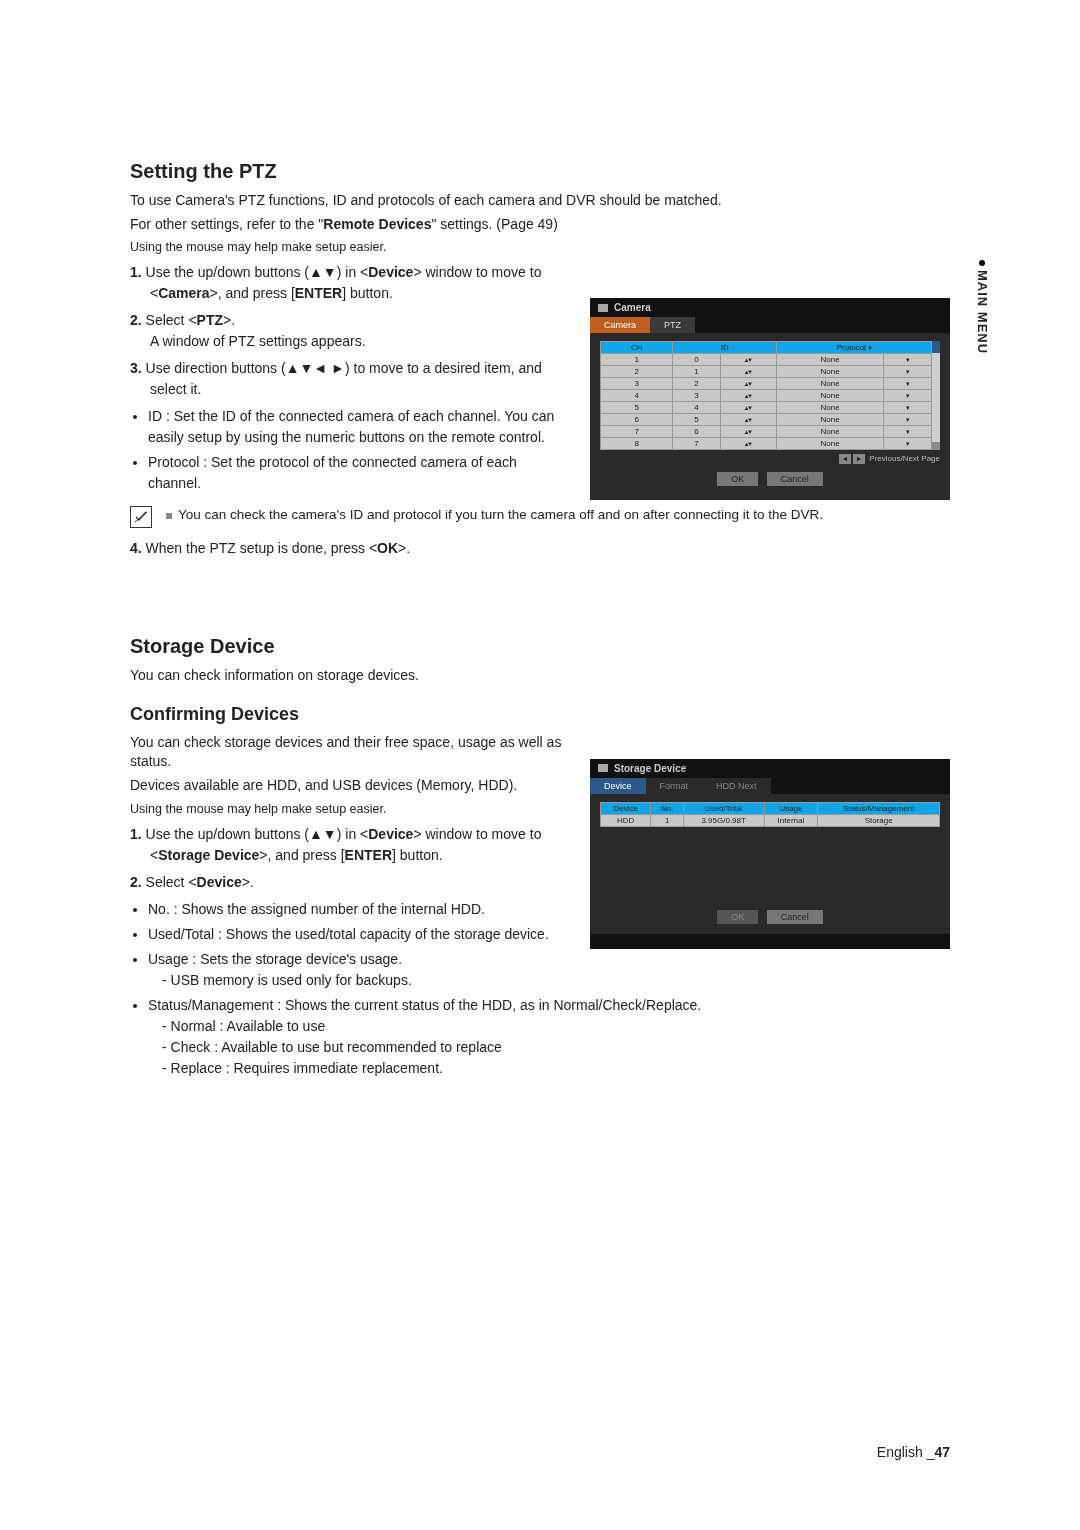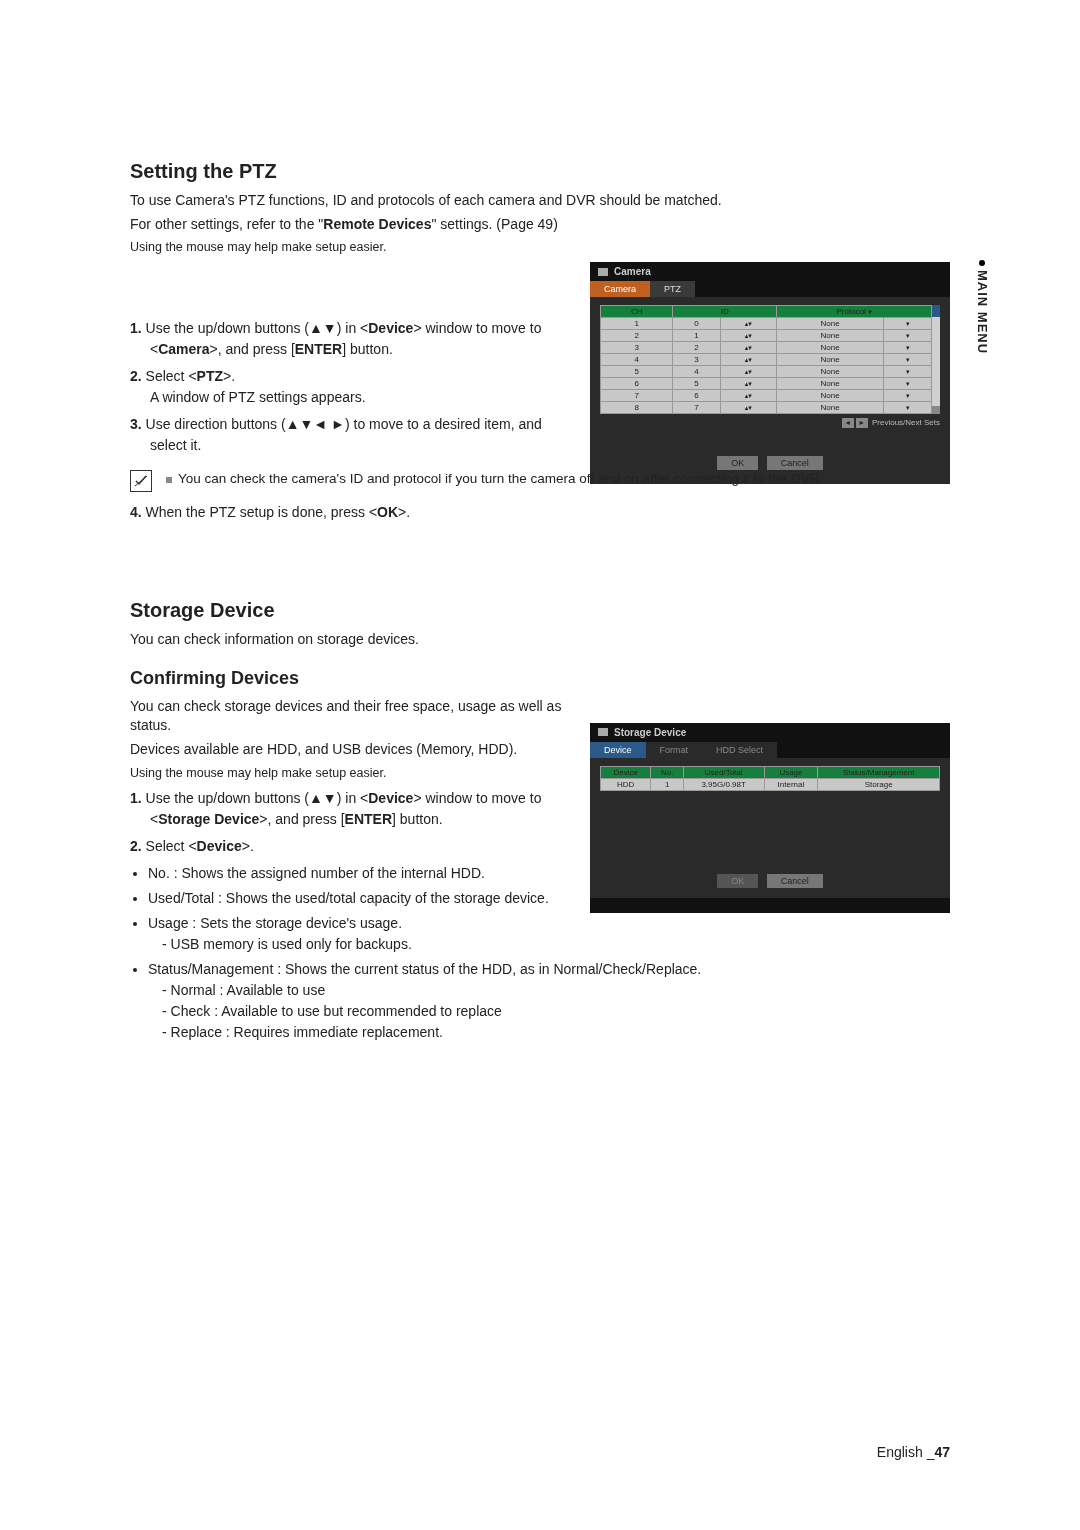--- a/index.html
+++ b/index.html
@@ -33,26 +33,26 @@
   .dvr .titlebar .ticon { display:inline-block; width:10px; height:8px; background:#aaa; }
   .dvr .tabs { display: flex; }
   .dvr .tab { padding: 3px 14px; background: #2a2a2a; color: #ccc; font-size: 9px; }
   .dvr .tab.inactive { color: #888; }
   .dvr .tab.active-orange { background: #c06020; color: #fff; }
   .dvr .tab.active-blue { background: #2b5a8a; color: #fff; }
   .dvr .tab.active-grey { background: #3a3a3a; color: #ddd; }
   .dvr .pane { background: #2a2a2a; padding: 8px 10px 14px 10px; }
   .dvr table { width: 100%; border-collapse: collapse; background: #c8c8c8; color: #222; }
   .dvr th, .dvr td { border: 1px solid #999; padding: 1px 4px; font-size: 8px; text-align: center; }
-  .dvr th { background: #15803d; font-weight: normal; }
+  .dvr th { background: #0ea5e9; font-weight: normal; }
   .dvr .updown { font-size: 7px; line-height: 7px; }
   .dvr .dd { font-size: 7px; }
   .dvr .pager { margin-top: 4px; text-align: right; font-size: 8px; color: #bbb; }
   .dvr .pager .pg { display:inline-block; width:12px; height:10px; background:#888; margin-right:2px; text-align:center; line-height:10px; color:#222; font-size:7px; }
-  .dvr .btnrow { text-align: center; margin-top: 28px; }
+  .dvr .btnrow { text-align: center; margin-top: 8px; }
   .dvr .btn { display: inline-block; padding: 2px 14px; background: #777; color: #222; font-size: 9px; margin: 0 3px; }
   .dvr .btn.inactive { background: #555; color: #888; }
   .dvr .tblwrap { display:flex; }
   .scrollbar-sim { width: 8px; background: #aaa; display: flex; flex-direction: column; }
   .scrollbar-sim .thumb { background: #2b5a8a; height: 12px; }
   .scrollbar-sim .track { flex:1; background: #d0d0d0; }
   .scrollbar-sim .arrow { height: 8px; background: #888; }
 
   .footer { position: absolute; bottom: 70px; right: 130px; font-size: 14px; }
   .footer .pagenum { font-weight: bold; }
@@ -80,20 +80,24 @@
           <span>Use the up/down buttons (▲▼) in &lt;</span><span class="bold">Device</span><span>&gt; window to move to &lt;</span><span class="bold">Camera</span><span>&gt;, and press [</span><span class="bold">ENTER</span><span>] button.</span>
         </li>
         <li><span class="num">2.</span>
           <span>Select &lt;</span><span class="bold">PTZ</span><span>&gt;.</span><br>
           <span>A window of PTZ settings appears.</span>
         </li>
         <li><span class="num">3.</span>
           <span>Use direction buttons (▲▼◄ ►) to move to a desired item, and select it.</span>
         </li>
       </ol>
+      <ul class="bul">
+        <li>ID : Set the ID of the connected camera of each channel. You can easily setup by using the numeric buttons on the remote control.</li>
+        <li>Protocol : Set the protocol of the connected camera of each channel.</li>
+      </ul>
     </div>
 
     <div class="right">
       <div class="dvr" style="height:200px;">
         <div class="titlebar">
             <span class="ticon"></span>
             <span>Camera</span>
           </div>
         <div class="tabs">
           <div class="tab active-orange">Camera</div>
@@ -165,21 +169,21 @@
                     <td class="dd">▾</td>
                   </tr>
           </tbody>
               </table>
           <div class="scrollbar-sim">
             <div class="thumb"></div>
                 <div class="track"></div>
                 <div class="arrow"></div>
           </div>
           </div>
-          <div class="pager"><span class="pg">◄</span><span class="pg">►</span> <span>Previous/Next Sets</span></div>
+          <div class="pager"><span class="pg">◄</span><span class="pg">►</span> <span>Previous/Next Page</span></div>
           <div class="btnrow">
             <span class="btn">OK</span>
             <span class="btn">Cancel</span>
           </div>
         </div>
       </div>
     </div>
   </div>
 
   <div class="note-row">
@@ -225,21 +229,21 @@
     </div>
     <div class="right">
       <div class="dvr" style="height:190px;">
         <div class="titlebar">
             <span class="ticon"></span>
             <span>Storage Device</span>
           </div>
         <div class="tabs">
           <div class="tab active-blue">Device</div>
           <div class="tab inactive">Format</div>
-          <div class="tab inactive">HDD Select</div>
+          <div class="tab inactive">HDD Next</div>
         </div>
         <div class="pane" style="min-height:140px; position:relative;">
           <table>
             <tbody>
                 <tr>
               <th>Device</th>
               <th>No.</th>
               <th>Used/Total</th>
               <th>Usage</th>
               <th>Status/Management</th>

